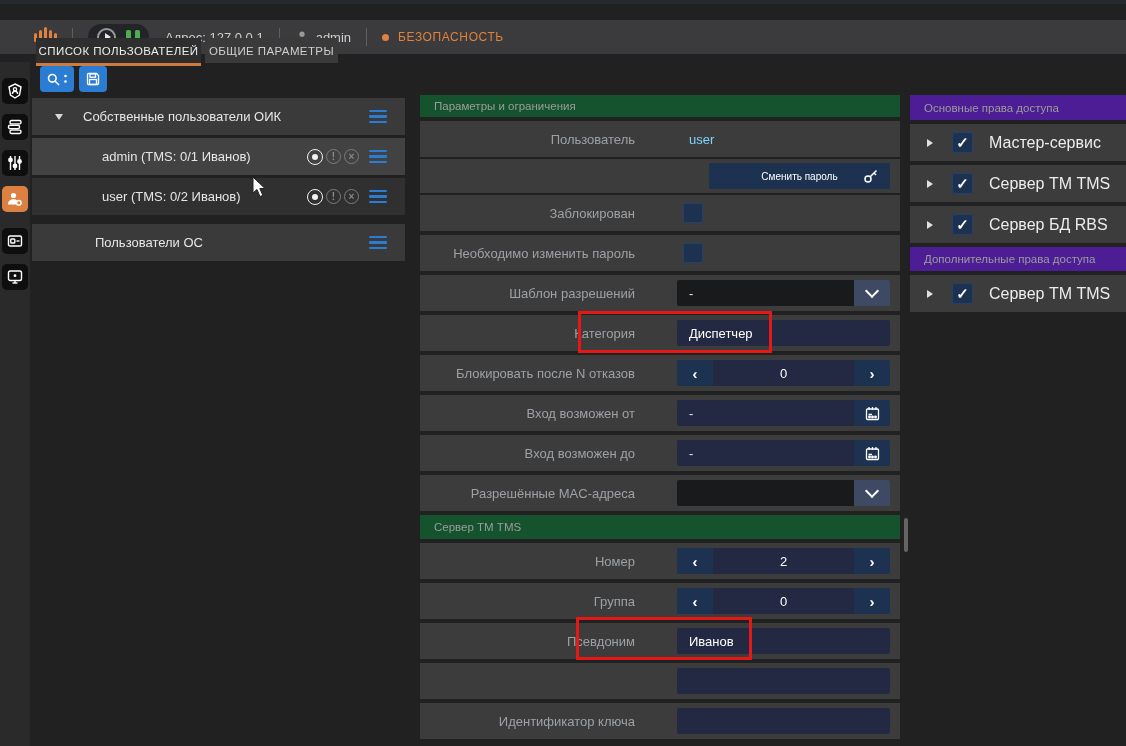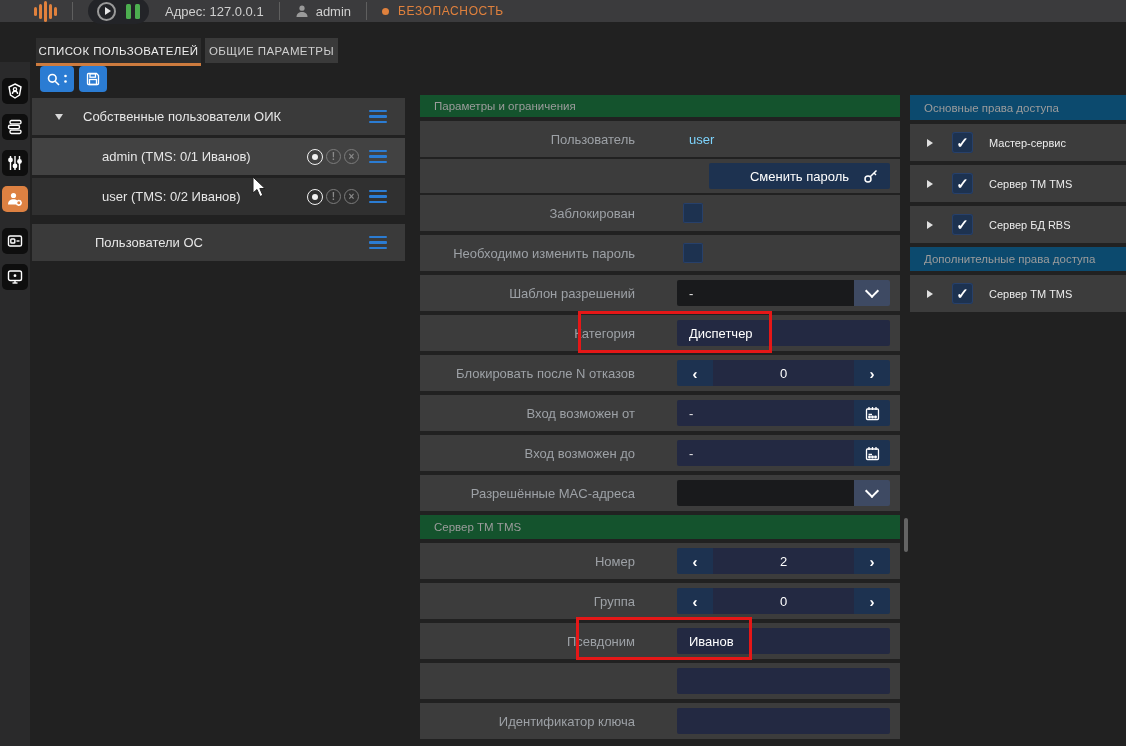--- a/index.html
+++ b/index.html
@@ -5,21 +5,21 @@
   html,body{margin:0;padding:0;}
   body{
     width:1126px;height:746px;position:relative;overflow:hidden;
     background:#212121;font-family:"Liberation Sans",sans-serif;
     -webkit-font-smoothing:antialiased;
   }
   .abs{position:absolute;}
 
   
   .topstrip{left:0;top:0;width:1126px;height:4px;background:#272931;}
-  .topbar{left:0;top:0;width:1126px;height:22px;background:#3b3b3d;
+  .topbar{left:0;top:20px;width:1126px;height:34px;background:#3b3b3d;
           display:flex;align-items:center;padding-left:34px;box-sizing:border-box;}
   .logo{display:flex;align-items:center;gap:2px;height:24px;}
   .logo i{display:block;width:3px;border-radius:2px;background:#e0813d;}
   .tsep{width:1px;height:18px;background:#5f5f5f;margin:0 15px;}
   .pill{background:#232428;border-radius:14px;height:26px;display:flex;align-items:center;
         padding:0 9px;gap:10px;}
   .playbtn{width:19px;height:19px;border:2px solid #9a9a9a;border-radius:50%;
            display:flex;align-items:center;justify-content:center;box-sizing:border-box;}
   .playbtn i{width:0;height:0;border-left:6px solid #e6e6e6;border-top:4px solid transparent;
              border-bottom:4px solid transparent;margin-left:2px;}
@@ -67,21 +67,21 @@
   .hdr{left:420px;width:480px;background:#14532d;color:#9c9c9c;font-size:11.5px;
        display:flex;align-items:center;padding-left:14px;box-sizing:border-box;}
   .frow{left:420px;width:480px;height:36px;background:#3c3c3c;}
   .flabel{position:absolute;left:0;top:0;height:100%;width:237px;display:flex;
           align-items:center;justify-content:flex-end;padding-right:22px;box-sizing:border-box;
           color:#9da1a6;font-size:13px;}
   .fctrl{position:absolute;left:257px;top:50%;transform:translateY(-50%);width:213px;height:26px;
          display:flex;align-items:center;}
   .staticval{color:#7dd3fc;font-size:13px;padding-left:12px;}
   .navybtn{width:100%;height:26px;background:#1d3250;border-radius:2px;position:relative;
-           display:flex;align-items:center;justify-content:center;color:#fff;font-size:13px;margin-left:32px;}
+           display:flex;align-items:center;justify-content:center;color:#fff;font-size:10px;margin-left:32px;}
   .keyic{position:absolute;right:11px;top:5px;}
   .chk{width:20px;height:20px;background:#1d3250;border-radius:2px;margin-left:6px;
        box-shadow:inset 0 0 0 1px #27406a;}
   .dd{display:flex;width:100%;height:26px;border-radius:2px;overflow:hidden;}
   .dd .val{flex:1;background:#191a1c;color:#e6e6e6;font-size:13px;display:flex;
            align-items:center;padding-left:12px;}
   .dd .btn{width:36px;background:#3e4a63;display:flex;align-items:center;justify-content:center;}
   .chev{width:8px;height:8px;border-right:2px solid #fff;border-bottom:2px solid #fff;
         transform:rotate(45deg);margin-top:-4px;}
   .step{display:flex;width:100%;height:26px;border-radius:2px;overflow:hidden;}
@@ -90,29 +90,29 @@
   .step .sval{flex:1;background:#232942;color:#fff;font-size:13px;display:flex;
               align-items:center;justify-content:center;}
   .dt{display:flex;width:100%;height:26px;border-radius:2px;overflow:hidden;}
   .dt .val{flex:1;background:#232942;color:#e6e6e6;font-size:13px;display:flex;
            align-items:center;padding-left:12px;}
   .dt .btn{width:36px;background:#1d3250;display:flex;align-items:center;justify-content:center;}
   .tinput{width:100%;height:26px;background:#232942;border-radius:2px;color:#fff;font-size:13px;
           display:flex;align-items:center;padding-left:12px;box-sizing:border-box;}
 
   
-  .rhdr{left:910px;width:216px;background:#0c4a6e;color:#9c9c9c;font-size:11.5px;
+  .rhdr{left:910px;width:216px;background:#4c1d95;color:#9c9c9c;font-size:11.5px;
         display:flex;align-items:center;padding-left:14px;box-sizing:border-box;}
   .rrow{left:910px;width:216px;height:37px;background:#3c3c3c;display:flex;align-items:center;}
   .tri-right{width:0;height:0;border-left:6px solid #e0e0e0;border-top:4.5px solid transparent;
              border-bottom:4.5px solid transparent;margin-left:17px;}
   .rchk{width:21px;height:21px;background:#1d3250;border-radius:3px;margin-left:19px;
         color:#fff;font-size:15px;font-weight:bold;display:flex;align-items:center;
         justify-content:center;box-shadow:inset 0 0 0 1px #27406a;}
-  .rlabel{color:#ececec;font-size:11px;margin-left:16px;}
+  .rlabel{color:#ececec;font-size:16px;margin-left:16px;}
 
   
   .redbox{border:3px solid #e51717;background:transparent;z-index:50;}
   .scrollthumb{left:904px;top:518px;width:4px;height:34px;background:#646464;border-radius:2px;}
   .cursor{z-index:60;}
 </style>
 </head>
 <body>
 
 <div class="abs topstrip"></div>

